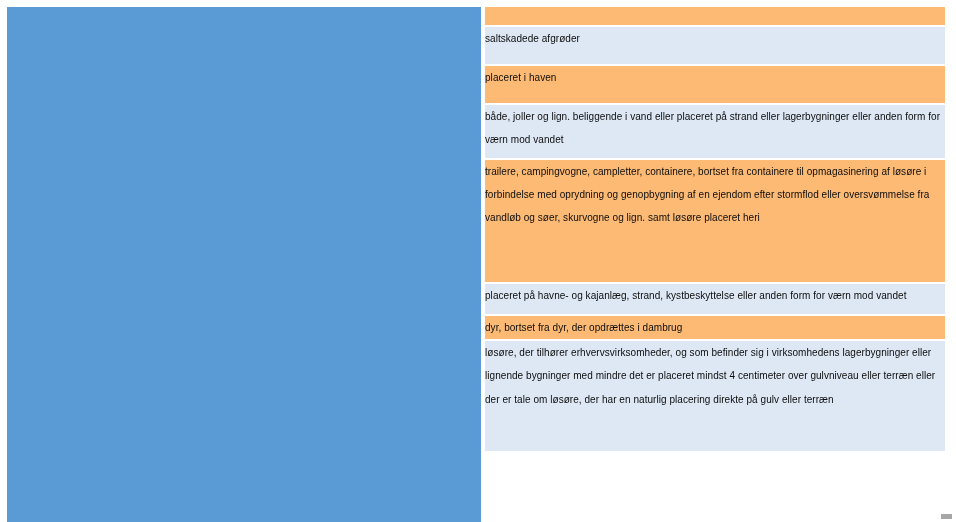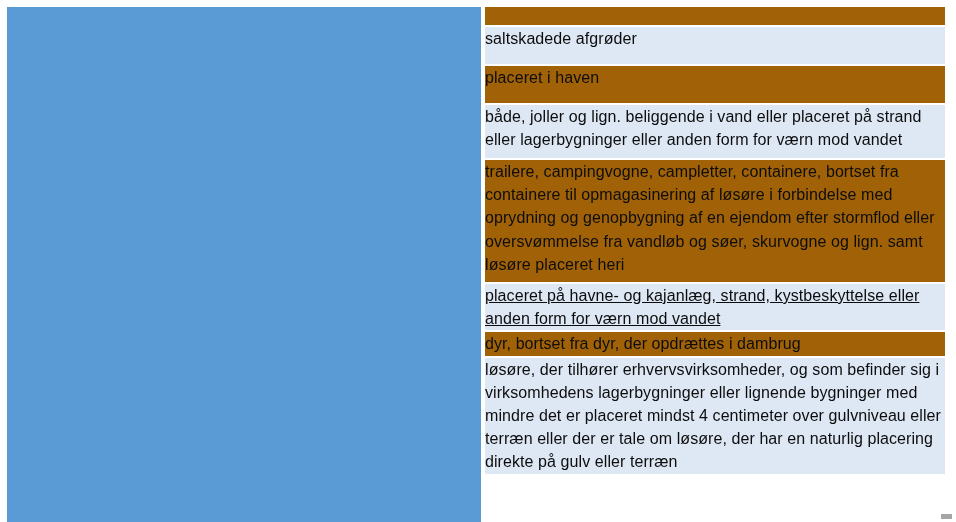--- a/index.html
+++ b/index.html
@@ -43,28 +43,28 @@
     border-collapse: collapse;
     table-layout: fixed;
   }
   #spec-table td {
     padding: 0;
     margin: 0;
     vertical-align: top;
   }
 
   .row-cell {
-    font-size: 16px;
+    font-size: 10px;
     line-height: 23.2px;
     color: #0d0d0d;
     padding: 9px 9px 10px 10px;
     letter-spacing: 0.005em;
   }
 
-  .band-dark  { background: #a16207; }
+  .band-dark  { background: #fdba74; }
   .band-light { background: #dee8f5; }
 
   .row-empty {
     height: 18px;
     padding: 0;
   }
 
   
   .sep {
     height: 2px;
@@ -123,21 +123,21 @@
       </tr>
 
       <tr>
         <td class="row-cell band-dark" style="height:122px;">trailere, campingvogne, campletter, containere, bortset fra containere til opmagasinering af løsøre i forbindelse med oprydning og genopbygning af en ejendom efter stormflod eller oversvømmelse fra vandløb og søer, skurvogne og lign. samt løsøre placeret heri</td>
       </tr>
       <tr>
         <td class="sep"></td>
       </tr>
 
       <tr>
-        <td class="row-cell band-light" style="height:30px;text-decoration:underline;">placeret på havne- og kajanlæg, strand, kystbeskyttelse eller anden form for værn mod vandet</td>
+        <td class="row-cell band-light" style="height:30px;">placeret på havne- og kajanlæg, strand, kystbeskyttelse eller anden form for værn mod vandet</td>
       </tr>
       <tr>
         <td class="sep"></td>
       </tr>
 
       <tr>
         <td class="row-cell band-dark" style="height:18px;">dyr, bortset fra dyr, der opdrættes i dambrug</td>
       </tr>
       <tr>
         <td class="sep"></td>

